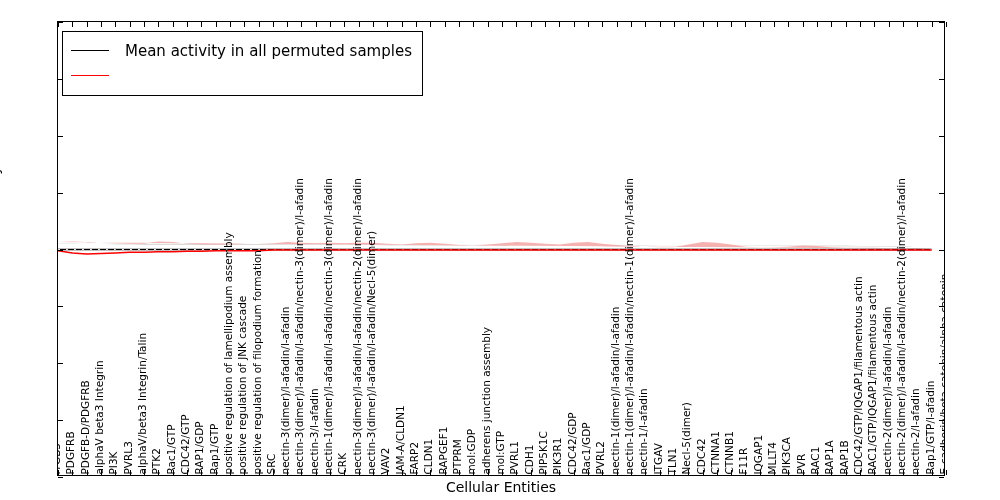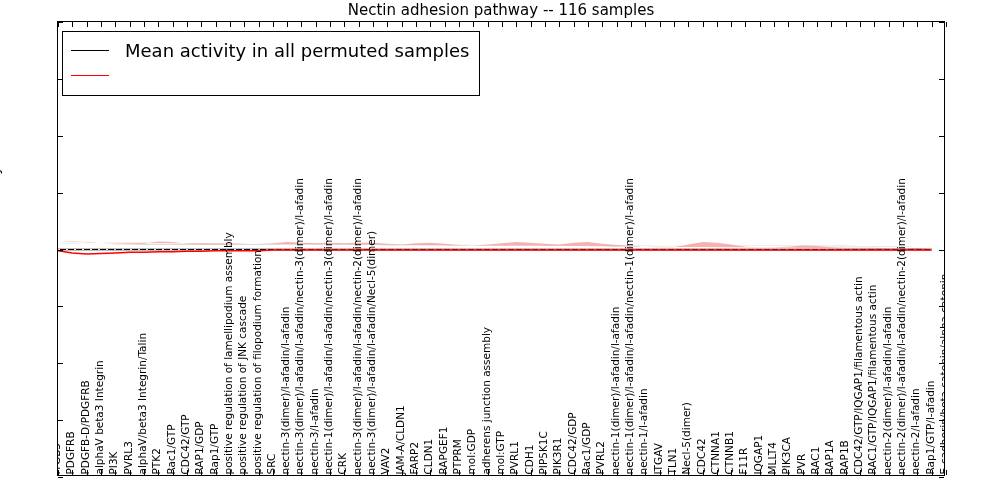--- a/index.html
+++ b/index.html
@@ -67,31 +67,30 @@
   #legend{
     position:absolute;left:62px;top:31px;
     background:#fff;border:1.2px solid #000;
     padding:6px 10px 7px 8px;
     box-sizing:border-box;
     z-index:30;
   }
   .legend-row{display:flex;align-items:center;height:25px;}
   .legend-swatch{width:38px;height:0;border-top:1.6px solid #000;margin-right:16px;}
   .legend-swatch.red{border-top-color:#ff0000;}
-  .legend-text{font-size:18px;color:#000;white-space:nowrap;}
+  .legend-text{font-size:15px;color:#000;white-space:nowrap;}
 
   
   svg.band-layer{position:absolute;left:0;top:0;width:888px;height:455px;}
 </style>
 </head>
 <body>
 
 <div id="figure">
 
-  <div id="chart-title">Nectin adhesion pathway -- 116 samples</div>
 
   <div id="plot-area">
     <div id="plot-clip">
       <svg class="band-layer" id="band-svg" viewBox="0 0 888 455" preserveAspectRatio="none">
           <path d="M0.00 221.24 L14.32 221.24 L28.65 221.81 L42.97 221.81 L57.29 222.38 L71.61 222.38 L85.94 222.95 L100.26 222.95 L114.58 222.95 L128.90 222.95 L143.23 222.95 L157.55 222.95 L171.87 222.95 L186.19 222.95 L200.52 222.95 L214.84 222.95 L229.16 222.95 L243.48 222.95 L257.81 222.95 L272.13 222.95 L286.45 222.95 L300.77 222.95 L315.10 222.95 L329.42 223.52 L343.74 223.52 L358.06 223.52 L372.39 223.52 L386.71 223.52 L401.03 223.52 L415.35 223.52 L429.68 223.52 L444.00 223.52 L458.32 223.52 L472.65 223.52 L486.97 223.52 L501.29 223.52 L515.61 223.52 L529.94 223.52 L544.26 223.52 L558.58 222.95 L572.90 222.95 L587.23 222.95 L601.55 223.52 L615.87 223.52 L630.19 223.52 L644.52 223.52 L658.84 223.52 L673.16 223.52 L687.48 223.52 L701.81 223.52 L716.13 223.52 L730.45 223.52 L744.77 223.52 L759.10 223.52 L773.42 223.52 L787.74 223.52 L802.06 224.09 L816.39 224.09 L830.71 224.09 L845.03 224.09 L859.35 224.66 L873.68 224.66 L888.00 NaN L888.00 NaN L873.68 230.34 L859.35 230.34 L845.03 230.91 L830.71 230.91 L816.39 230.91 L802.06 230.91 L787.74 231.48 L773.42 231.48 L759.10 231.48 L744.77 231.48 L730.45 231.48 L716.13 231.48 L701.81 231.48 L687.48 231.48 L673.16 231.48 L658.84 231.48 L644.52 231.48 L630.19 231.48 L615.87 231.48 L601.55 231.48 L587.23 232.05 L572.90 232.05 L558.58 232.05 L544.26 231.48 L529.94 231.48 L515.61 231.48 L501.29 231.48 L486.97 231.48 L472.65 231.48 L458.32 231.48 L444.00 231.48 L429.68 231.48 L415.35 231.48 L401.03 231.48 L386.71 231.48 L372.39 231.48 L358.06 231.48 L343.74 231.48 L329.42 231.48 L315.10 232.05 L300.77 232.05 L286.45 232.05 L272.13 232.05 L257.81 232.05 L243.48 232.05 L229.16 232.05 L214.84 232.05 L200.52 232.05 L186.19 232.05 L171.87 232.05 L157.55 232.05 L143.23 232.05 L128.90 232.05 L114.58 232.05 L100.26 232.05 L85.94 232.05 L71.61 232.62 L57.29 232.62 L42.97 233.19 L28.65 233.19 L14.32 233.76 L0.00 233.76 Z" fill="#bdbdbd" fill-opacity="0.55" stroke="none"></path>
           <path d="M0.00 220.11 L14.32 219.54 L28.65 220.11 L42.97 220.67 L57.29 221.24 L71.61 221.81 L85.94 221.81 L100.26 219.54 L114.58 220.11 L128.90 221.81 L143.23 222.38 L157.55 222.38 L171.87 222.38 L186.19 221.81 L200.52 221.81 L214.84 221.24 L229.16 220.11 L243.48 220.67 L257.81 221.24 L272.13 220.67 L286.45 221.24 L300.77 220.67 L315.10 220.67 L329.42 221.81 L343.74 222.38 L358.06 221.24 L372.39 220.67 L386.71 221.81 L401.03 222.95 L415.35 223.52 L429.68 222.38 L444.00 221.24 L458.32 220.11 L472.65 220.67 L486.97 221.81 L501.29 222.38 L515.61 220.67 L529.94 220.11 L544.26 221.81 L558.58 222.95 L572.90 224.09 L587.23 224.66 L601.55 225.22 L615.87 225.22 L630.19 222.38 L644.52 220.11 L658.84 220.67 L673.16 222.38 L687.48 224.66 L701.81 225.22 L716.13 225.22 L730.45 224.66 L744.77 223.52 L759.10 224.09 L773.42 225.22 L787.74 225.79 L802.06 225.79 L816.39 225.79 L830.71 226.36 L845.03 226.36 L859.35 226.36 L873.68 226.93 L888.00 NaN L888.00 NaN L873.68 228.64 L859.35 229.21 L845.03 229.21 L830.71 229.21 L816.39 229.78 L802.06 229.78 L787.74 230.34 L773.42 230.91 L759.10 232.05 L744.77 232.62 L730.45 231.48 L716.13 230.91 L701.81 230.91 L687.48 231.48 L673.16 233.76 L658.84 235.46 L644.52 236.03 L630.19 233.76 L615.87 230.91 L601.55 230.91 L587.23 231.48 L572.90 232.05 L558.58 233.19 L544.26 234.33 L529.94 236.03 L515.61 235.46 L501.29 233.76 L486.97 234.33 L472.65 235.46 L458.32 236.03 L444.00 234.89 L429.68 233.76 L415.35 232.62 L401.03 233.19 L386.71 234.33 L372.39 235.46 L358.06 234.89 L343.74 233.76 L329.42 234.33 L315.10 235.46 L300.77 235.46 L286.45 234.89 L272.13 235.46 L257.81 234.89 L243.48 235.46 L229.16 236.03 L214.84 234.89 L200.52 234.89 L186.19 234.89 L171.87 234.89 L157.55 235.46 L143.23 236.03 L128.90 237.17 L114.58 239.44 L100.26 240.01 L85.94 238.31 L71.61 239.44 L57.29 241.15 L42.97 243.43 L28.65 244.56 L14.32 243.43 L0.00 240.01 Z" fill="#f4a3a3" fill-opacity="0.85" stroke="none"></path>
           <path d="M0.00 227.50 L14.32 227.50 L28.65 227.50 L42.97 227.50 L57.29 227.50 L71.61 227.50 L85.94 227.50 L100.26 227.50 L114.58 227.50 L128.90 227.50 L143.23 227.50 L157.55 227.50 L171.87 227.50 L186.19 227.50 L200.52 227.50 L214.84 227.50 L229.16 227.50 L243.48 227.50 L257.81 227.50 L272.13 227.50 L286.45 227.50 L300.77 227.50 L315.10 227.50 L329.42 227.50 L343.74 227.50 L358.06 227.50 L372.39 227.50 L386.71 227.50 L401.03 227.50 L415.35 227.50 L429.68 227.50 L444.00 227.50 L458.32 227.50 L472.65 227.50 L486.97 227.50 L501.29 227.50 L515.61 227.50 L529.94 227.50 L544.26 227.50 L558.58 227.50 L572.90 227.50 L587.23 227.50 L601.55 227.50 L615.87 227.50 L630.19 227.50 L644.52 227.50 L658.84 227.50 L673.16 227.50 L687.48 227.50 L701.81 227.50 L716.13 227.50 L730.45 227.50 L744.77 227.50 L759.10 227.50 L773.42 227.50 L787.74 227.50 L802.06 227.50 L816.39 227.50 L830.71 227.50 L845.03 227.50 L859.35 227.50 L873.68 227.50 L888.00 NaN " fill="none" stroke="#000000" stroke-width="1.4"></path>
           <path d="M0.00 227.50 L14.32 227.50 L28.65 227.50 L42.97 227.50 L57.29 227.50 L71.61 227.50 L85.94 227.50 L100.26 227.50 L114.58 227.50 L128.90 227.50 L143.23 227.50 L157.55 227.50 L171.87 227.50 L186.19 227.50 L200.52 227.50 L214.84 227.50 L229.16 227.50 L243.48 227.50 L257.81 227.50 L272.13 227.50 L286.45 227.50 L300.77 227.50 L315.10 227.50 L329.42 227.50 L343.74 227.50 L358.06 227.50 L372.39 227.50 L386.71 227.50 L401.03 227.50 L415.35 227.50 L429.68 227.50 L444.00 227.50 L458.32 227.50 L472.65 227.50 L486.97 227.50 L501.29 227.50 L515.61 227.50 L529.94 227.50 L544.26 227.50 L558.58 227.50 L572.90 227.50 L587.23 227.50 L601.55 227.50 L615.87 227.50 L630.19 227.50 L644.52 227.50 L658.84 227.50 L673.16 227.50 L687.48 227.50 L701.81 227.50 L716.13 227.50 L730.45 227.50 L744.77 227.50 L759.10 227.50 L773.42 227.50 L787.74 227.50 L802.06 227.50 L816.39 227.50 L830.71 227.50 L845.03 227.50 L859.35 227.50 L873.68 227.50 L888.00 NaN " fill="none" stroke="#ffffff" stroke-width="0.9" stroke-dasharray="2 6"></path>
           <path d="M0.00 228.64 L14.32 230.91 L28.65 232.05 L42.97 231.48 L57.29 230.91 L71.61 230.34 L85.94 230.34 L100.26 229.78 L114.58 229.78 L128.90 229.21 L143.23 229.21 L157.55 228.64 L171.87 228.64 L186.19 228.64 L200.52 228.64 L214.84 228.07 L229.16 228.07 L243.48 228.07 L257.81 228.07 L272.13 228.07 L286.45 228.07 L300.77 228.07 L315.10 228.07 L329.42 228.07 L343.74 228.07 L358.06 228.07 L372.39 228.07 L386.71 228.07 L401.03 228.07 L415.35 228.07 L429.68 228.07 L444.00 228.07 L458.32 228.07 L472.65 228.07 L486.97 228.07 L501.29 228.07 L515.61 228.07 L529.94 228.07 L544.26 228.07 L558.58 228.07 L572.90 228.07 L587.23 228.07 L601.55 228.07 L615.87 228.07 L630.19 228.07 L644.52 228.07 L658.84 228.07 L673.16 228.07 L687.48 228.07 L701.81 228.07 L716.13 228.07 L730.45 228.07 L744.77 228.07 L759.10 228.07 L773.42 228.07 L787.74 228.07 L802.06 228.07 L816.39 228.07 L830.71 228.07 L845.03 228.07 L859.35 228.07 L873.68 228.07 L888.00 NaN " fill="none" stroke="#ff0000" stroke-width="1.5"></path>
         </svg>
@@ -239,20 +238,21 @@
       <div class="xtick-mark" style="left: 873.677px;"></div>
       <div class="xtick-mark bottom" style="left: 873.677px;"></div>
       <div class="xtick-mark" style="left: 888px;"></div>
       <div class="xtick-mark bottom" style="left: 888px;"></div>
     </div>
 
   <div id="yticks-holder"></div>
   <div id="xticks-holder"></div>
 
   <div id="ylabel">Inferred Activity</div>
+  <div id="xlabel">Cellular Entities</div>
 
   <div id="xticklabels">
       <div class="xt" style="left: 4px;">ITGB3</div>
       <div class="xt" style="left: 18.3226px;">PDGFRB</div>
       <div class="xt" style="left: 32.6452px;">PDGFB-D/PDGFRB</div>
       <div class="xt" style="left: 46.9677px;">alphaV beta3 Integrin</div>
       <div class="xt" style="left: 61.2903px;">PI3K</div>
       <div class="xt" style="left: 75.6129px;">PVRL3</div>
       <div class="xt" style="left: 89.9355px;">alphaV/beta3 Integrin/Talin</div>
       <div class="xt" style="left: 104.258px;">PTK2</div>

